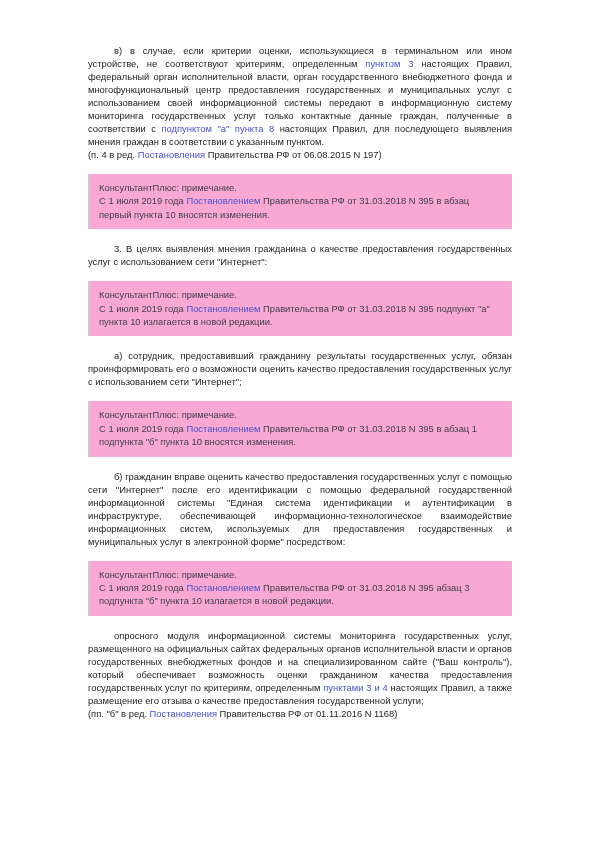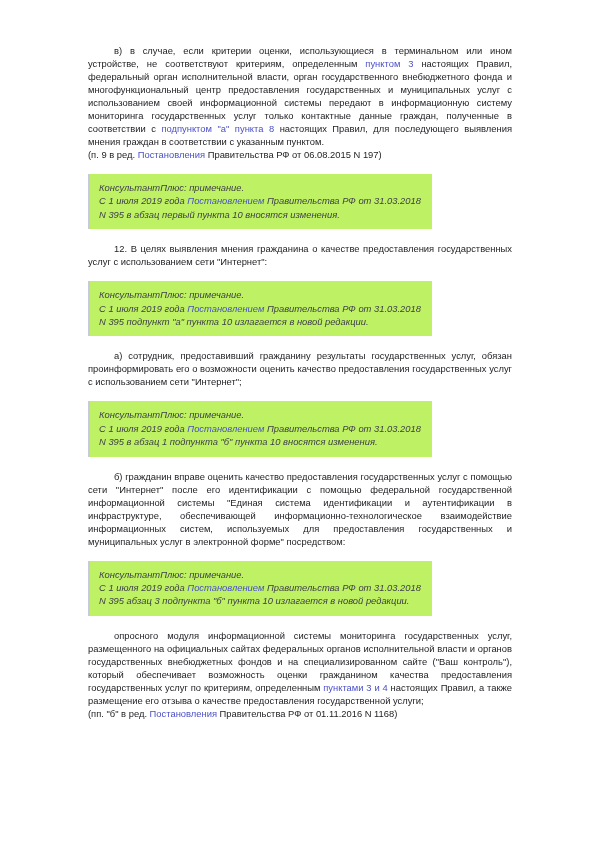--- a/index.html
+++ b/index.html
@@ -39,53 +39,52 @@
     text-indent: 26px;
   }
   p.gap-top-m { margin-top: 13px; }
   .lnk {
     color: #4b50c8;
     text-decoration: none;
     white-space: nowrap;
   }
   .lnk-w { color: #4b50c8; text-decoration: none; }
   .note {
-    background: #bef264;
+    background: #f9a8d4;
     border-left: 2.5px solid #c9c9dd;
     box-sizing: border-box;
-    width: 344px;
+    width: 424px;
     padding: 7px 9px 8px 9px;
     margin: 13px 0 0 0;
-    font-style: italic;
   }
   .note p {
     margin: 0;
     font-size: 9.4px;
     line-height: 13.4px;
     color: #40404a;
     text-align: left;
   }
   .note .note-title { color: #40404a; }
 </style>
 </head>
 <body>
 
 <div class="page">
   <div class="doc-body">
 
     <p class="para indent"><span>в) в случае, если критерии оценки, использующиеся в терминальном или ином устройстве, не соответствуют критериям, определенным </span><a class="lnk" href="#">пунктом 3</a><span> настоящих Правил, федеральный орган исполнительной власти, орган государственного внебюджетного фонда и многофункциональный центр предоставления государственных и муниципальных услуг с использованием своей информационной системы передают в информационную систему мониторинга государственных услуг только контактные данные граждан, полученные в соответствии с </span><a class="lnk-w" href="#">подпунктом "а" пункта 8</a><span> настоящих Правил, для последующего выявления мнения граждан в соответствии с указанным пунктом.</span></p>
 
-    <p class="para"><span>(п. 9 в ред. </span><a class="lnk" href="#">Постановления</a><span> Правительства РФ от 06.08.2015 N 197)</span></p>
+    <p class="para"><span>(п. 4 в ред. </span><a class="lnk" href="#">Постановления</a><span> Правительства РФ от 06.08.2015 N 197)</span></p>
 
     <div class="note">
       <p class="note-title">КонсультантПлюс: примечание.</p>
       <p><span>С 1 июля 2019 года </span><a class="lnk" href="#">Постановлением</a><span> Правительства РФ от 31.03.2018 N 395 в  абзац первый пункта 10 вносятся изменения.</span></p>
     </div>
 
-    <p class="para indent gap-top-m"><span>12. В целях выявления мнения гражданина о качестве предоставления государственных услуг с использованием сети "Интернет":</span></p>
+    <p class="para indent gap-top-m"><span>3. В целях выявления мнения гражданина о качестве предоставления государственных услуг с использованием сети "Интернет":</span></p>
 
     <div class="note">
       <p class="note-title">КонсультантПлюс: примечание.</p>
       <p><span>С 1 июля 2019 года </span><a class="lnk" href="#">Постановлением</a><span> Правительства РФ от 31.03.2018 N 395 подпункт "а" пункта 10 излагается в новой редакции.</span></p>
     </div>
 
     <p class="para indent gap-top-m"><span>а) сотрудник, предоставивший гражданину результаты государственных услуг, обязан проинформировать его о возможности оценить качество предоставления государственных услуг с использованием сети "Интернет";</span></p>
 
     <div class="note">
       <p class="note-title">КонсультантПлюс: примечание.</p>

